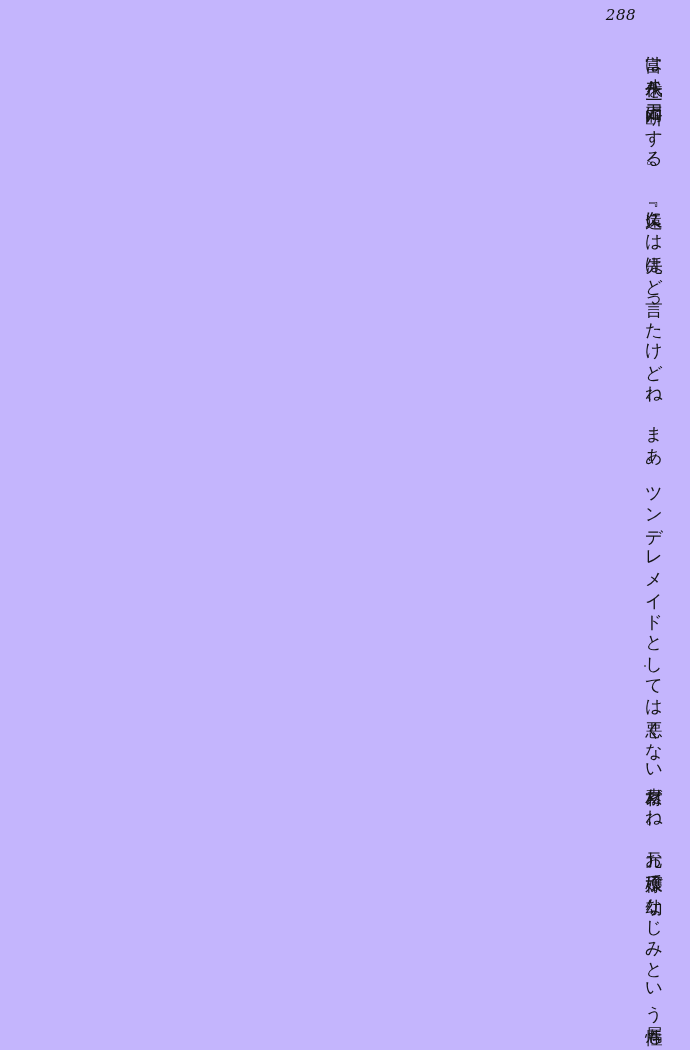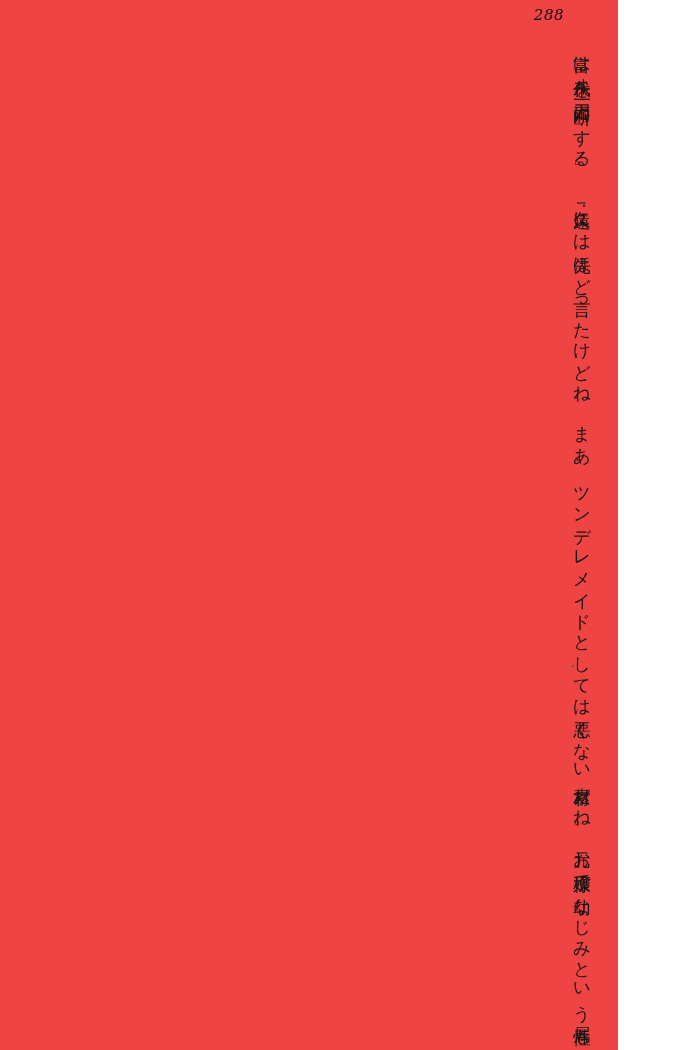--- a/index.html
+++ b/index.html
@@ -9,23 +9,23 @@
   }
   body {
     width: 690px;
     height: 1050px;
     overflow: hidden;
     font-family: "DejaVu Serif", "Liberation Serif", serif;
     color: #1a1a1a;
   }
   .page {
     position: relative;
-    width: 618px;
+    width: 690px;
     height: 1050px;
-    background: #ef4444;
+    background: #c4b5fd;
     box-sizing: border-box;
   }
   .page-number {
     position: absolute;
     top: 6px;
     right: 54px;
     font-family: "DejaVu Serif", "Liberation Serif", serif;
     font-style: italic;
     font-size: 15px;
     letter-spacing: 0.5px;

